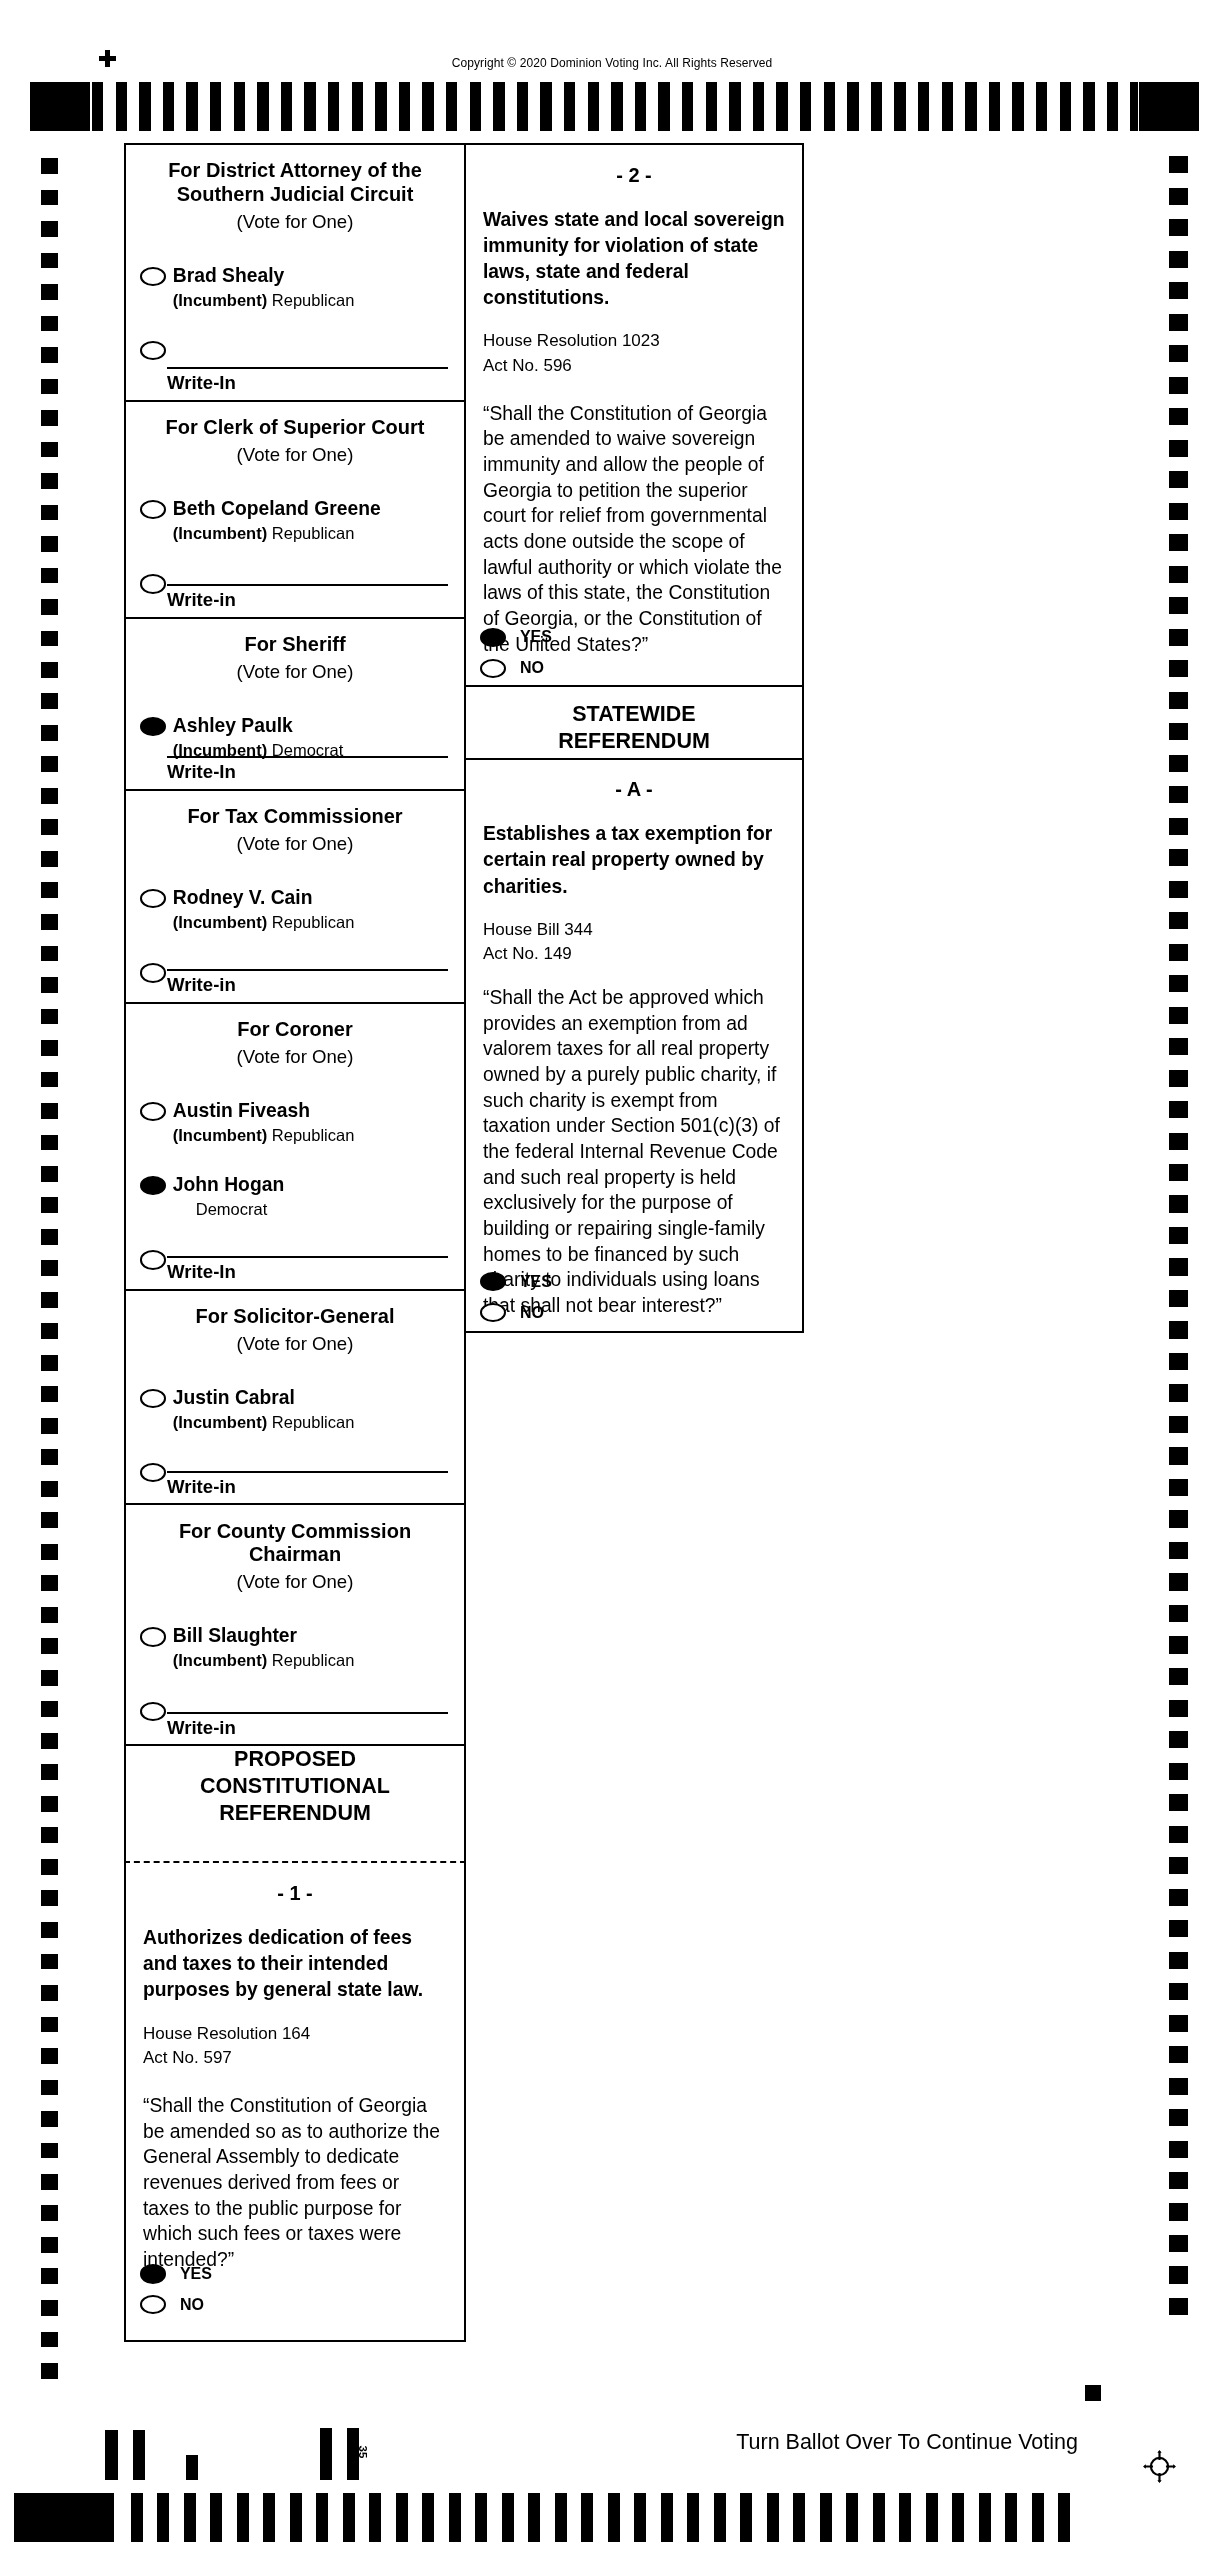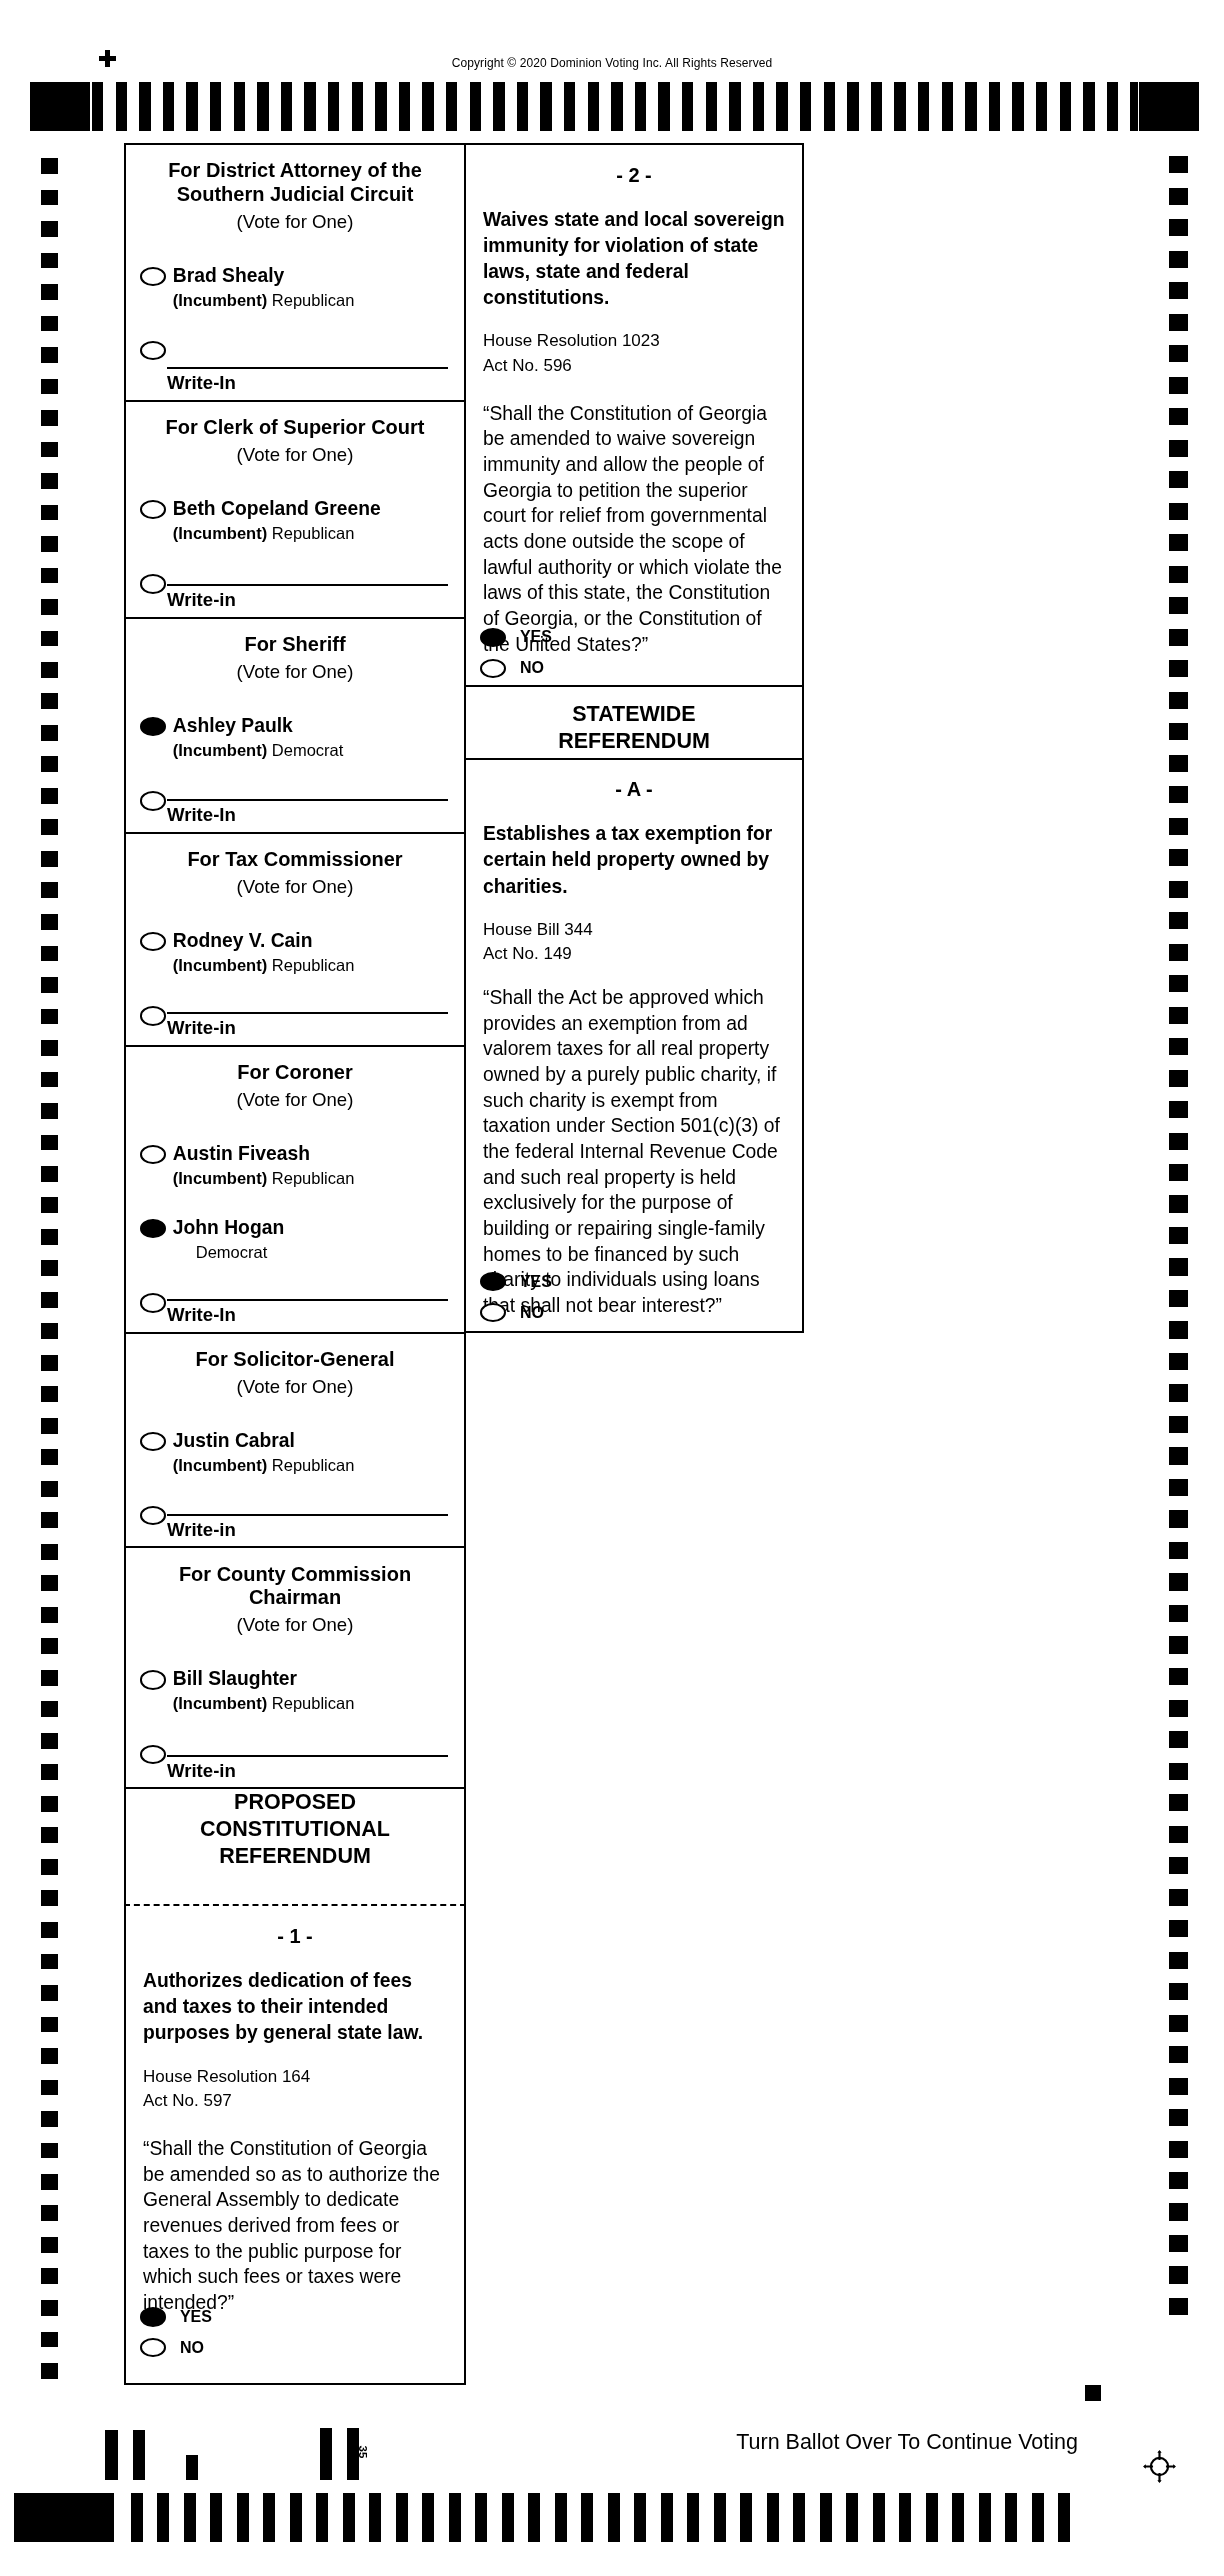--- a/index.html
+++ b/index.html
@@ -126,21 +126,21 @@
           <div class="cname">Beth Copeland Greene</div>
           <div class="cparty"><span class="inc">(Incumbent)</span> <span>Republican</span></div>
         </div>
       </div>
       <div class="cand">
         <div class="oval"></div>
       </div>
       <div class="writein"><span>Write-in</span></div>
     </div>
 
-    <div class="box" style="height:217px">
+    <div class="box" style="height:174px">
       <div class="ctitle">For Sheriff</div>
       <div class="vfor">(Vote for One)</div>
       <div class="cand first">
         <div class="oval filled"></div>
         <div class="cinfo">
           <div class="cname">Ashley Paulk</div>
           <div class="cparty"><span class="inc">(Incumbent)</span> <span>Democrat</span></div>
         </div>
       </div>
       <div class="cand">
@@ -269,21 +269,21 @@
       </div>
     </div>
 
     <div class="box bighdr" style="height:75px;padding-top:14px">
       <div>STATEWIDE</div>
       <div>REFERENDUM</div>
     </div>
 
     <div class="box" style="height:575px">
       <div class="mnum">- A -</div>
-      <div class="msummary">Establishes a tax exemption for certain held property owned by charities.</div>
+      <div class="msummary">Establishes a tax exemption for certain real property owned by charities.</div>
       <div class="mrefs">
         <div>House Bill 344</div>
         <div>Act No. 149</div>
       </div>
       <div class="mquestion" style="margin-top:18.6px">“Shall the Act be approved which provides an exemption from ad valorem taxes for all real property owned by a purely public charity, if such charity is exempt from taxation under Section 501(c)(3) of the federal Internal Revenue Code and such real property is held exclusively for the purpose of building or repairing single-family homes to be financed by such charity to individuals using loans that shall not bear interest?”</div>
       <div class="vrows" style="bottom:8.6px">
         <div class="vrow">
           <div class="oval filled"></div>
           <div class="vlabel">YES</div>
         </div>

